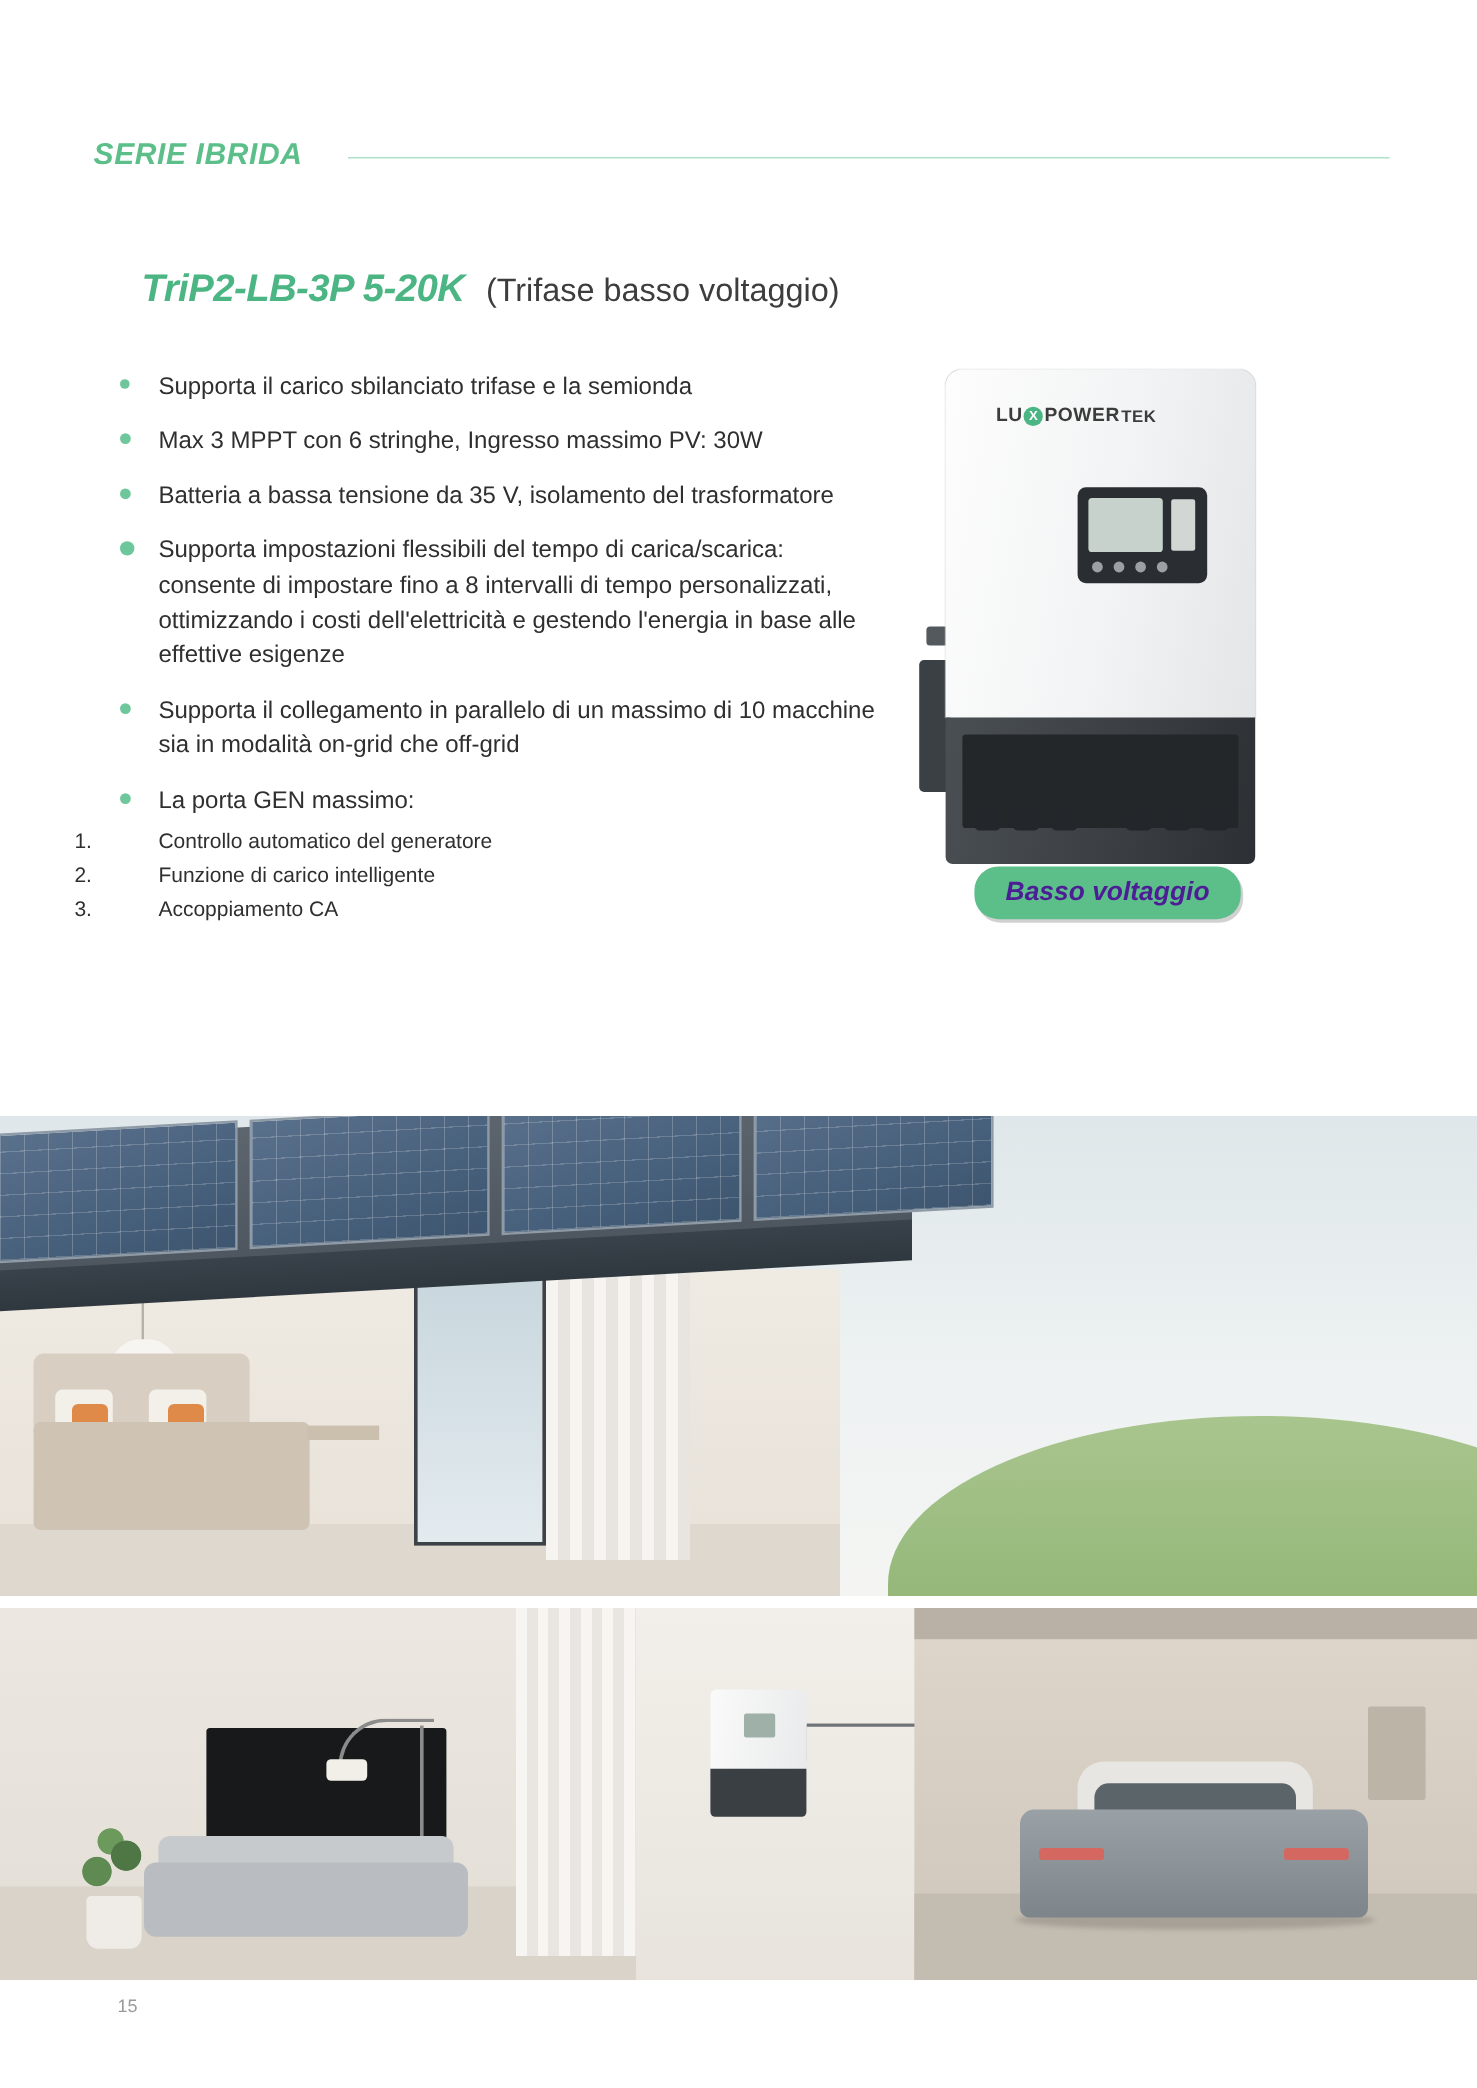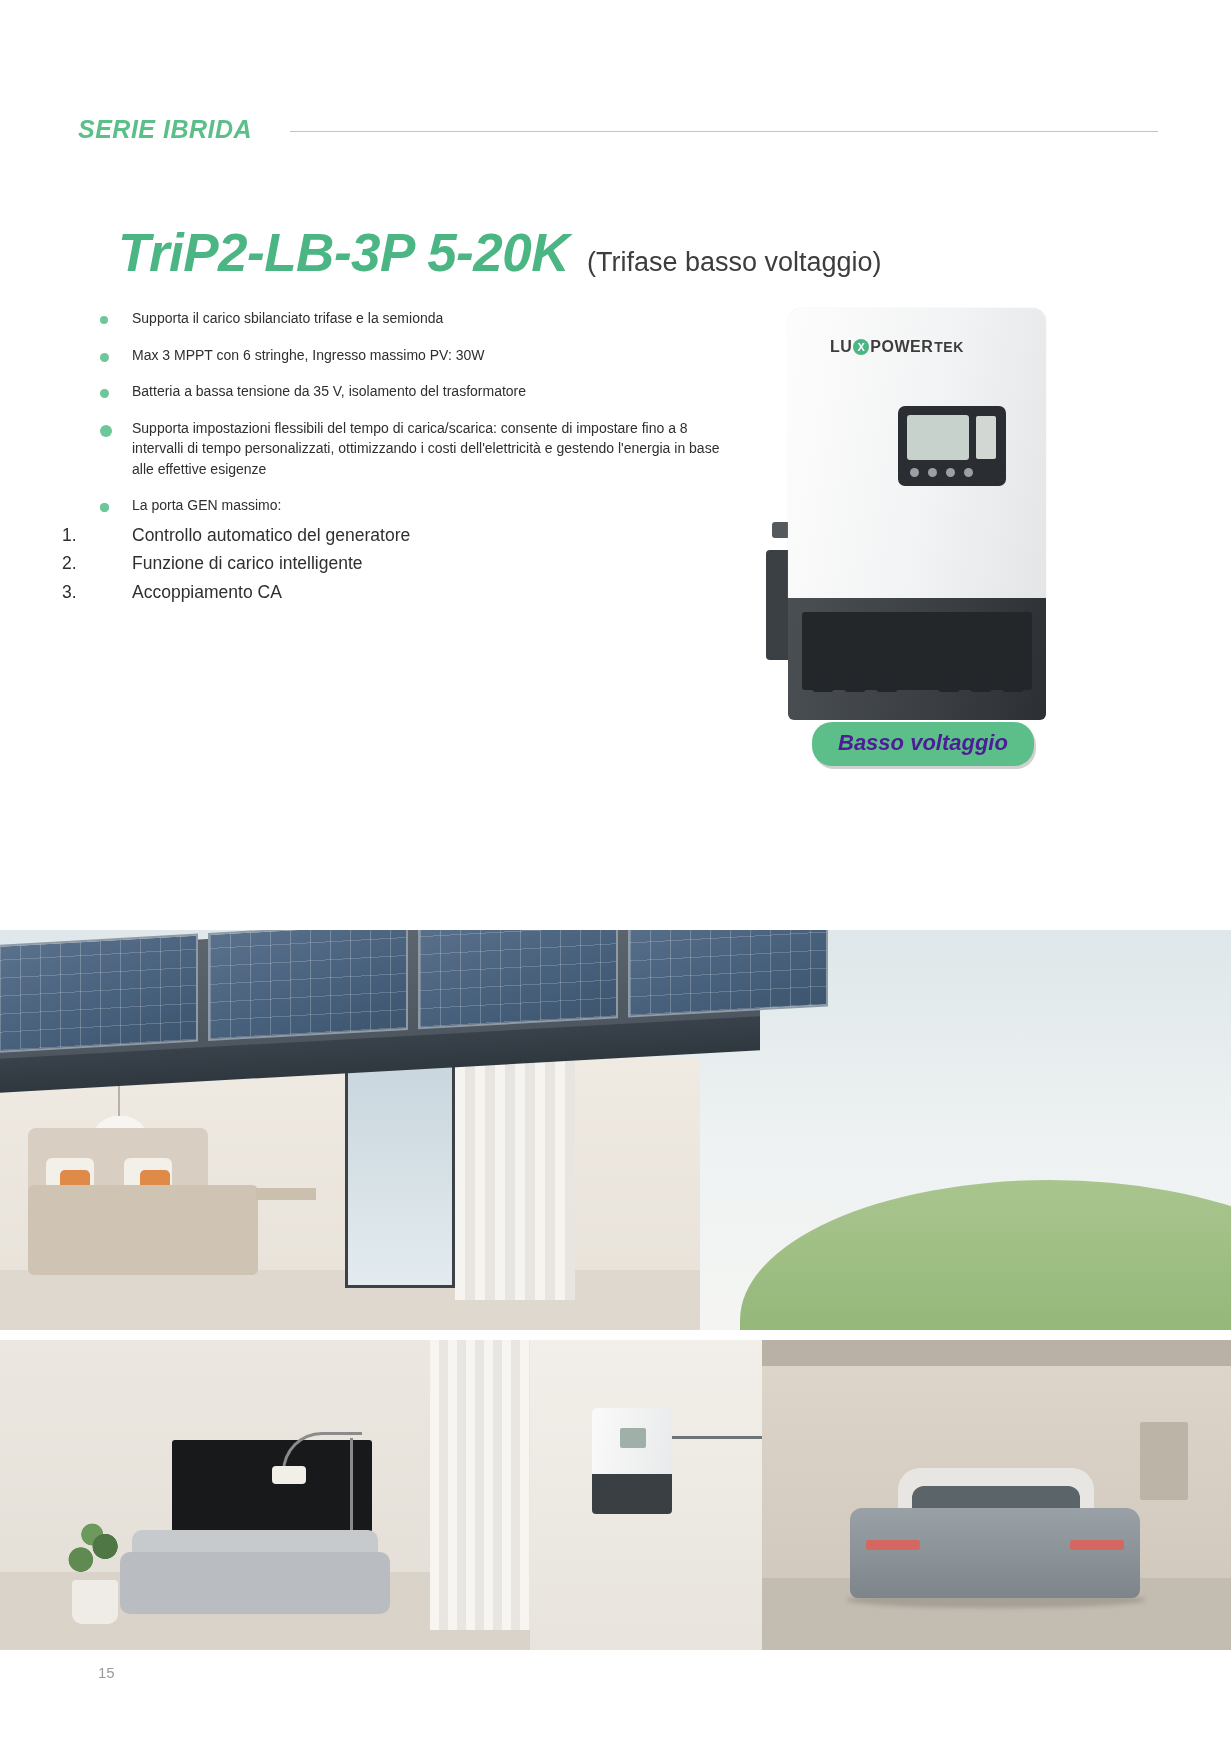--- a/index.html
+++ b/index.html
@@ -53,21 +53,21 @@
   }
   .product-title-row {
     position: absolute;
     left: 118px;
     top: 222px;
     display: flex;
     align-items: baseline;
     white-space: nowrap;
   }
   .product-model {
-    font-size: 53px;
+    font-size: 32px;
     font-weight: bold;
     font-style: italic;
     color: #4cb584;
     letter-spacing: -0.5px;
   }
   .product-subtitle {
     font-size: 27px;
     color: #3d3d3d;
     margin-left: 18px;
     font-weight: 400;
@@ -76,21 +76,21 @@
   .features {
     position: absolute;
     left: 96px;
     top: 308px;
     width: 640px;
   }
   .feature {
     position: relative;
     padding-left: 36px;
     margin-bottom: 16px;
-    font-size: 14px;
+    font-size: 20px;
     line-height: 1.47;
     color: #2f2f2f;
   }
   .feature .dot {
     position: absolute;
     left: 4px;
     top: 8px;
     width: 9px;
     height: 9px;
     border-radius: 50%;
@@ -531,20 +531,21 @@
       <div class="feature">
         <span class="dot"></span>
         <span>Batteria a bassa tensione da 35 V, isolamento del trasformatore</span>
       </div>
       <div class="feature big">
         <span class="dot"></span>
         <span>Supporta impostazioni flessibili del tempo di carica/scarica: consente di impostare fino a 8 intervalli di tempo personalizzati, ottimizzando i costi dell'elettricità e gestendo l'energia in base alle effettive esigenze</span>
       </div>
       <div class="feature">
         <span class="dot"></span>
+        <span>Supporta il collegamento in parallelo di un massimo di 10 macchine sia in modalità on-grid che off-grid</span>
       </div>
       <div class="feature" style="margin-bottom:6px;">
         <span class="dot"></span>
         <span>La porta GEN massimo:</span>
       </div>
 
       <div class="numbered">
         <span class="num">1.</span>
         <span>Controllo automatico del generatore</span>
       </div>

